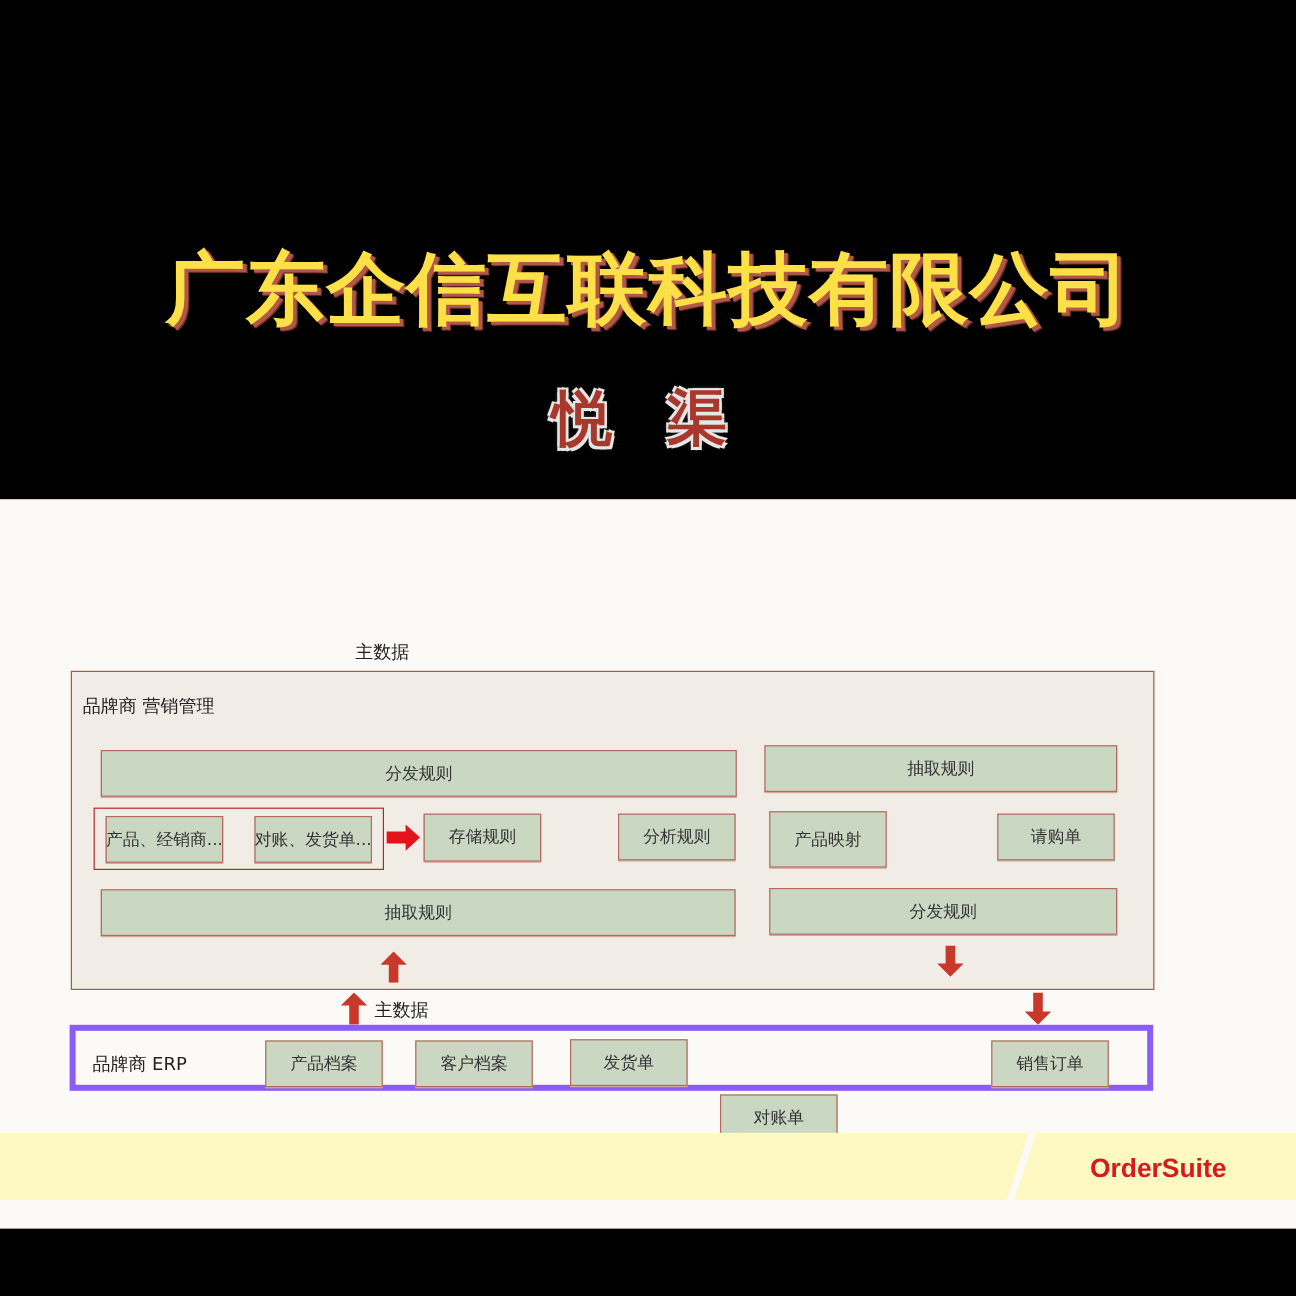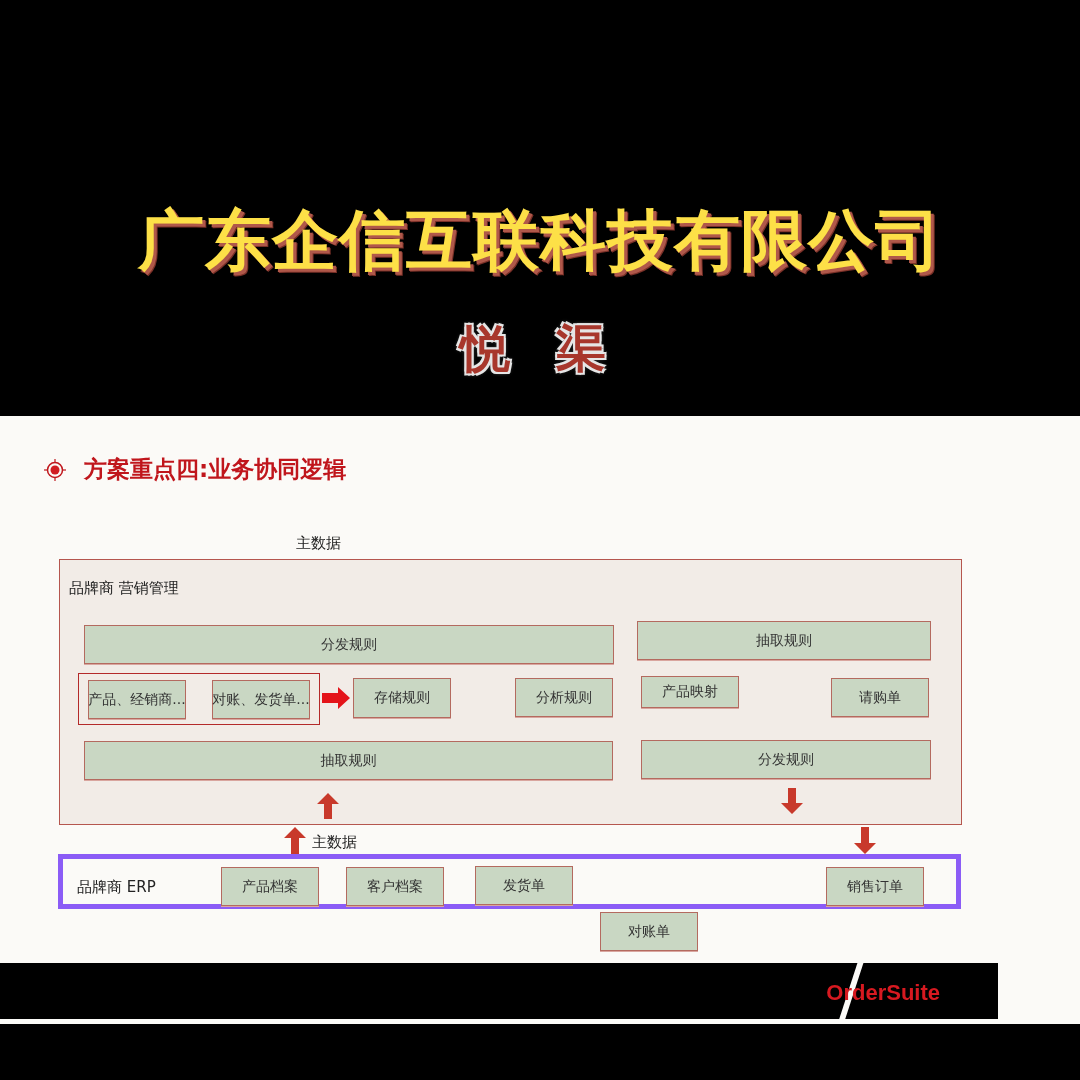--- a/index.html
+++ b/index.html
@@ -42,51 +42,40 @@
       position: absolute; background: #c9d7c3; border: 1px solid #b46a5f;
       display: flex; align-items: center; justify-content: center;
       font-size: 14px; color: #333; white-space: nowrap;
       box-shadow: 0 1px 0 #d9a69f;
     }
     .group-frame { position: absolute; border: 1.5px solid #b42a2a; background: transparent; }
 
     .arrow { position: absolute; }
 
     .footer-bar {
-      position: absolute; left: 0; top: 547px; width: 998px; height: 56px; background: #000000; overflow: hidden;
+      position: absolute; left: 0; top: 528px; width: 1080px; height: 56px; background: #fef9c3; overflow: hidden;
     }
     .footer-slash {
       position: absolute; left: 848px; top: -6px; width: 6px; height: 70px; background: #fbfaf7; transform: skewX(-18deg);
     }
     .footer-brand {
       position: absolute; right: 58px; top: 17px; font-family: "Liberation Sans", sans-serif;
       font-size: 22px; font-weight: bold; color: #d71920;
     }
   </style>
 </head>
 <body>
 
 <div class="top-band">
   <div class="company-title">广东企信互联科技有限公司</div>
   <div class="brand-sub">悦 渠</div>
 </div>
 
 <div class="slide">
 
-  <div class="section-header">
-    <span class="target-icon">
-      <svg width="22" height="22" viewBox="0 0 22 22">
-        <line x1="11" y1="0" x2="11" y2="22" stroke="#c0161c" stroke-width="1.2"></line>
-        <line x1="0" y1="11" x2="22" y2="11" stroke="#c0161c" stroke-width="1.2"></line>
-        <circle cx="11" cy="11" r="7.5" fill="#fbfaf7" stroke="#c0161c" stroke-width="1.5"></circle>
-        <circle cx="11" cy="11" r="4.5" fill="#d01d22"></circle>
-      </svg>
-    </span>
-    <span class="section-title">方案重点四:业务协同逻辑</span>
-  </div>
 
   <div class="label" style="left:296px; top:118px;">主数据</div>
 
   <div class="mkt-panel">
     <div class="panel-title" style="left:9px; top:19px;">品牌商 营销管理</div>
 
     <div class="box" style="left:24px; top:65px; width:530px; height:39px;">分发规则</div>
 
     <div class="group-frame" style="left:18px; top:113px; width:242px; height:52px;"></div>
     <div class="box" style="left:28px; top:120px; width:98px; height:39px;">产品、经销商...</div>
@@ -99,21 +88,21 @@
     <div class="box" style="left:293px; top:118px; width:98px; height:40px;">存储规则</div>
     <div class="box" style="left:455px; top:118px; width:98px; height:39px;">分析规则</div>
 
     <div class="box" style="left:24px; top:181px; width:529px; height:39px;">抽取规则</div>
 
     <svg class="arrow" style="left:257px; top:233px;" width="22" height="26" viewBox="0 0 22 26">
       <polygon points="11,0 22,11 15,11 15,26 7,26 7,11 0,11" fill="#c8392b"></polygon>
     </svg>
 
     <div class="box" style="left:577px; top:61px; width:294px; height:39px;">抽取规则</div>
-    <div class="box" style="left:581px; top:116px; width:98px; height:32px;">产品映射</div>
+    <div class="box" style="left:581px; top:116px; width:98px; height:47px;">产品映射</div>
     <div class="box" style="left:771px; top:118px; width:98px; height:39px;">请购单</div>
     <div class="box" style="left:581px; top:180px; width:290px; height:39px;">分发规则</div>
 
     <svg class="arrow" style="left:721px; top:228px;" width="22" height="26" viewBox="0 0 22 26">
       <polygon points="7,0 15,0 15,15 22,15 11,26 0,15 7,15" fill="#c8392b"></polygon>
     </svg>
   </div>
 
   <svg class="arrow" style="left:284px; top:411px;" width="22" height="27" viewBox="0 0 22 27">
     <polygon points="11,0 22,11 15,11 15,27 7,27 7,11 0,11" fill="#c8392b"></polygon>

